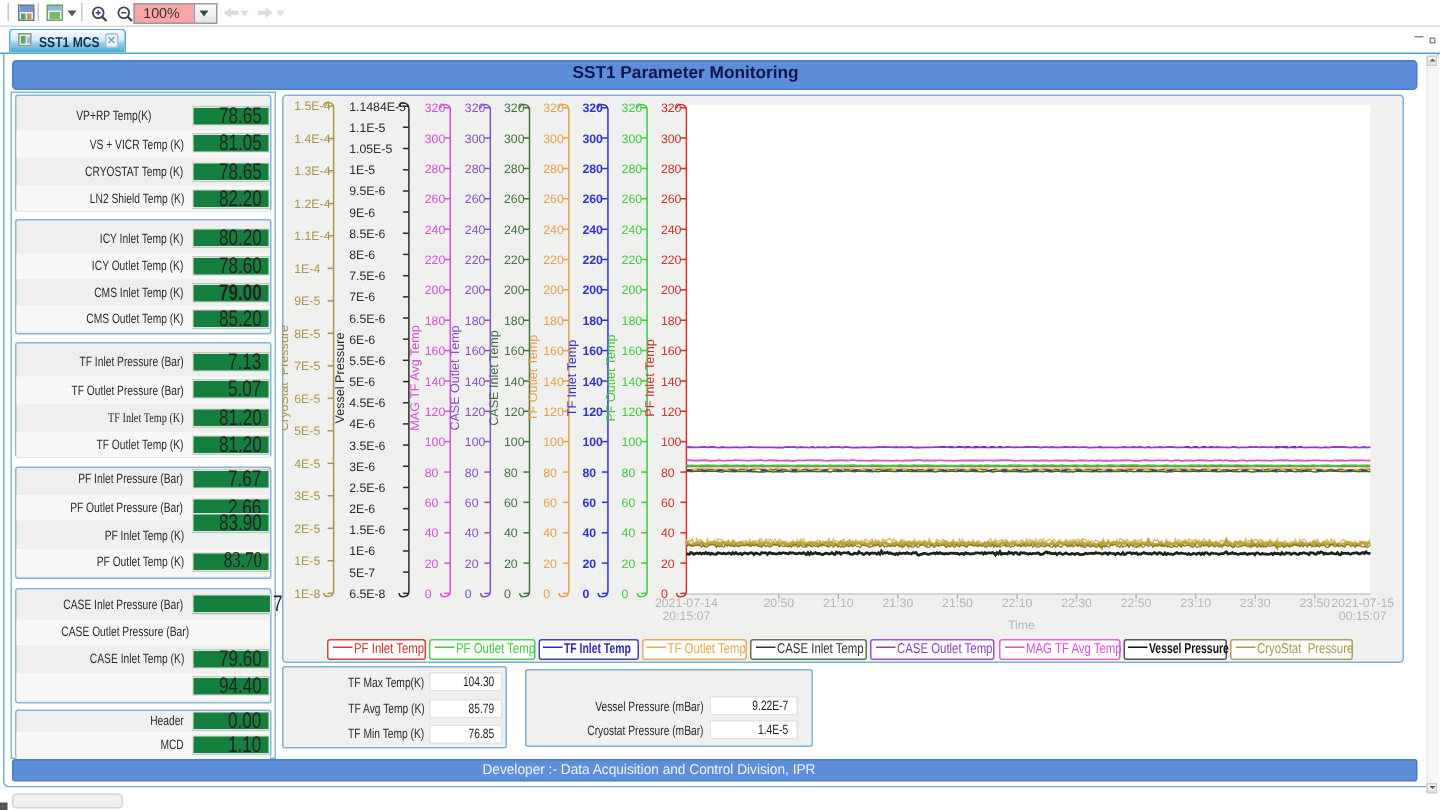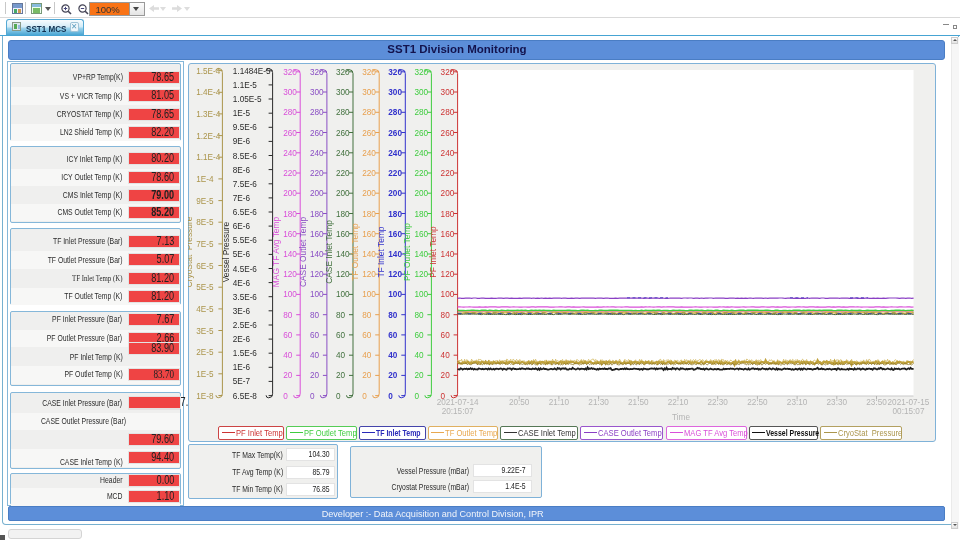--- a/index.html
+++ b/index.html
@@ -1,19 +1,19 @@
 <!DOCTYPE html>
 <html><head><meta charset="utf-8"><style>
 * { margin:0; padding:0; box-sizing:border-box; }
 html,body { width:960px; height:540px; font-family:"Liberation Sans",sans-serif; background:#fff; position:relative; overflow:hidden; }
 .abs { position:absolute; }
 .cnd { display:inline-block; transform:scaleX(0.76); transform-origin:100% 50%; }
 .gbox { position:absolute; left:9.5px; width:171.5px; background:#efefee; border:1px solid #85b7d9; border-radius:2px; }
 .plab { position:absolute; left:14px; width:108.5px; font-size:9px; color:#2b2b2b; text-align:right; white-space:nowrap; }
-.pval { position:absolute; left:128.4px; width:51.4px; height:13px; background:#ef4444; border:1px solid #e3e3e3; font-size:12px; color:#222; text-align:right; padding-right:4.5px; line-height:11.5px; white-space:nowrap; }
+.pval { position:absolute; left:128.4px; width:51.4px; height:13px; background:#15803d; border:1px solid #e3e3e3; font-size:15px; color:#222; text-align:right; padding-right:4.5px; line-height:11.5px; white-space:nowrap; }
 .slab { position:absolute; font-size:9px; color:#2b2b2b; text-align:right; white-space:nowrap; }
 .sval { position:absolute; height:13px; background:#fff; border:1px solid #e3e3e3; font-size:9px; color:#222; text-align:right; line-height:11.5px; white-space:nowrap; }
 </style></head>
 <body>
 
 <div class="abs" style="left:0;top:0;width:960px;height:17.5px;background:#fff;border-bottom:1px solid #d9d9d9;"></div>
 <div class="abs" style="left:4.5px;top:2px;width:1px;height:12px;background:#c8c8c8;"></div>
 <div class="abs" style="left:11.5px;top:3px;width:11px;height:11px;border:1px solid #667799;background:#eef;overflow:hidden;">
   <div style="position:absolute;left:0;top:0;width:9px;height:4px;background:#7799cc;"></div>
   <div style="position:absolute;left:1px;top:5px;width:3px;height:4px;background:#44aa66;"></div>
@@ -30,21 +30,21 @@
  <circle cx="5.5" cy="5.5" r="3.6" fill="none" stroke="#445" stroke-width="1.2"></circle>
  <line x1="8.2" y1="8.2" x2="11" y2="11" stroke="#445" stroke-width="1.6"></line>
  <line x1="3.8" y1="5.5" x2="7.2" y2="5.5" stroke="#447" stroke-width="1"></line>
  <line x1="5.5" y1="3.8" x2="5.5" y2="7.2" stroke="#447" stroke-width="1"></line>
 </svg>
 <svg class="abs" style="left:77px;top:2.5px;" width="13" height="13" viewBox="0 0 13 13">
  <circle cx="5.5" cy="5.5" r="3.6" fill="none" stroke="#445" stroke-width="1.2"></circle>
  <line x1="8.2" y1="8.2" x2="11" y2="11" stroke="#445" stroke-width="1.6"></line>
  <line x1="3.8" y1="5.5" x2="7.2" y2="5.5" stroke="#447" stroke-width="1"></line>
 </svg>
-<div class="abs" style="left:88.5px;top:1.5px;width:40.5px;height:14.5px;background:#f97316;border:1px solid #999;border-right:none;font-size:9.5px;color:#333;line-height:13px;padding-left:6px;">100%</div>
+<div class="abs" style="left:88.5px;top:1.5px;width:40.5px;height:14.5px;background:#fca5a5;border:1px solid #999;border-right:none;font-size:9.5px;color:#333;line-height:13px;padding-left:6px;">100%</div>
 <div class="abs" style="left:129px;top:1.5px;width:15.5px;height:14.5px;background:linear-gradient(#fcfcfc,#e4e4e4);border:1px solid #999;"></div>
 <div class="abs" style="left:133.3px;top:7px;width:0;height:0;border-left:3.2px solid transparent;border-right:3.2px solid transparent;border-top:4px solid #444;"></div>
 <svg class="abs" style="left:148px;top:4px;" width="12" height="9" viewBox="0 0 12 9">
  <path d="M 1 4.5 L 6 1 L 6 3.2 L 11 3.2 L 11 5.8 L 6 5.8 L 6 8 Z" fill="#dcdcdc"></path>
 </svg>
 <div class="abs" style="left:159.5px;top:7px;width:0;height:0;border-left:3px solid transparent;border-right:3px solid transparent;border-top:4px solid #ddd;"></div>
 <svg class="abs" style="left:171px;top:4px;" width="12" height="9" viewBox="0 0 12 9">
  <path d="M 11 4.5 L 6 1 L 6 3.2 L 1 3.2 L 1 5.8 L 6 5.8 L 6 8 Z" fill="#dcdcdc"></path>
 </svg>
 <div class="abs" style="left:183.5px;top:7px;width:0;height:0;border-left:3px solid transparent;border-right:3px solid transparent;border-top:4px solid #ddd;"></div>
@@ -57,45 +57,45 @@
   </div>
 <div class="abs" style="left:25.5px;top:23px;font-size:9.5px;font-weight:bold;color:#10304f;white-space:nowrap;"><span style="display:inline-block;transform:scaleX(0.85);transform-origin:0 50%;">SST1 MCS</span></div>
 <div class="abs" style="left:69.5px;top:22px;width:9.5px;height:9.5px;border:1px solid #9fc4d8;border-radius:2px;background:#eef6fa;font-size:7.5px;line-height:8.5px;text-align:center;color:#5599bb;">✕</div>
 <div class="abs" style="left:943px;top:23.5px;width:6px;height:1.5px;background:#888;"></div>
 <div class="abs" style="left:952.5px;top:24.5px;width:4.5px;height:4.5px;border:1px solid #888;border-top:1.5px solid #888;"></div>
 <div class="abs" style="left:0;top:34.5px;width:960px;height:1.3px;background:#46a4d3;"></div>
 
 <div class="abs" style="left:2px;top:35.8px;width:956.5px;height:489px;border-left:1px solid #76b0cf;border-right:1px solid #76b0cf;border-bottom:1px solid #76b0cf;border-radius:0 0 4px 4px;"></div>
 
 <div class="abs" style="left:8px;top:40px;width:936.5px;height:19.5px;background:#5c8ed9;border:1px solid #4a7dc4;border-radius:3px;"></div>
-<div class="abs" style="left:8px;top:43px;width:898px;text-align:center;font-size:11.5px;font-weight:bold;color:#13134d;">SST1 Division Monitoring</div>
+<div class="abs" style="left:8px;top:43px;width:898px;text-align:center;font-size:11.5px;font-weight:bold;color:#13134d;">SST1 Parameter Monitoring</div>
 
 <div class="abs" style="left:6.5px;top:61px;width:177.5px;height:445px;border:1px solid #85b7d9;background:#fff;"></div>
 <div class="gbox" style="top:63.3px;height:78.2px;"></div>
 <div style="position:absolute;left:10.5px;width:169.5px;top:87.4px;height:17.5px;background:#f7f7f6;"></div>
 <div style="position:absolute;left:10.5px;width:169.5px;top:123.8px;height:17.5px;background:#f7f7f6;"></div>
-<div class="plab" style="top:72.1px;"><span class="cnd">VP+RP Temp(K)</span></div>
+<div class="plab" style="top:72.1px;text-align:center;"><span class="cnd">VP+RP Temp(K)</span></div>
 <div class="pval" style="top:71.0px;"><span class="cnd">78.65</span></div>
 <div class="plab" style="top:90.5px;"><span class="cnd">VS + VICR Temp (K)</span></div>
 <div class="pval" style="top:89.4px;"><span class="cnd">81.05</span></div>
 <div class="plab" style="top:108.7px;"><span class="cnd">CRYOSTAT Temp (K)</span></div>
 <div class="pval" style="top:107.6px;"><span class="cnd">78.65</span></div>
 <div class="plab" style="top:126.9px;"><span class="cnd">LN2 Shield Temp (K)</span></div>
 <div class="pval" style="top:125.8px;"><span class="cnd">82.20</span></div>
 <div class="gbox" style="top:145.7px;height:77.3px;"></div>
 <div style="position:absolute;left:10.5px;width:169.5px;top:168.7px;height:17.5px;background:#f7f7f6;"></div>
 <div style="position:absolute;left:10.5px;width:169.5px;top:203.7px;height:17.5px;background:#f7f7f6;"></div>
 <div class="plab" style="top:153.5px;"><span class="cnd">ICY Inlet Temp (K)</span></div>
 <div class="pval" style="top:152.4px;"><span class="cnd">80.20</span></div>
 <div class="plab" style="top:171.8px;"><span class="cnd">ICY Outlet Temp (K)</span></div>
 <div class="pval" style="top:170.7px;"><span class="cnd">78.60</span></div>
 <div class="plab" style="top:190.1px;"><span class="cnd">CMS Inlet Temp (K)</span></div>
 <div class="pval" style="top:189.0px;font-weight:bold;"><span class="cnd">79.00</span></div>
 <div class="plab" style="top:206.8px;"><span class="cnd">CMS Outlet Temp (K)</span></div>
-<div class="pval" style="top:205.7px;font-weight:bold;"><span class="cnd">85.20</span></div>
+<div class="pval" style="top:205.7px;"><span class="cnd">85.20</span></div>
 <div class="gbox" style="top:227.8px;height:77.7px;"></div>
 <div style="position:absolute;left:10.5px;width:169.5px;top:251.4px;height:17.5px;background:#f7f7f6;"></div>
 <div style="position:absolute;left:10.5px;width:169.5px;top:287.5px;height:17.5px;background:#f7f7f6;"></div>
 <div class="plab" style="top:236.2px;"><span class="cnd">TF Inlet Pressure (Bar)</span></div>
 <div class="pval" style="top:235.1px;"><span class="cnd">7.13</span></div>
 <div class="plab" style="top:254.5px;"><span class="cnd">TF Outlet Pressure (Bar)</span></div>
 <div class="pval" style="top:253.4px;"><span class="cnd">5.07</span></div>
 <div class="plab" style="top:272.8px;font-family:Liberation Serif, serif;"><span class="cnd">TF Inlet Temp (K)</span></div>
 <div class="pval" style="top:271.7px;"><span class="cnd">81.20</span></div>
 <div class="plab" style="top:290.6px;"><span class="cnd">TF Outlet Temp (K)</span></div>
@@ -111,21 +111,21 @@
 <div class="pval" style="top:342px;"><span class="cnd">83.90</span></div>
 <div class="plab" style="top:369.2px;"><span class="cnd">PF Outlet Temp (K)</span></div>
 <div class="pval" style="top:368.1px;font-family:Liberation Serif, serif;"><span class="cnd">83.70</span></div>
 <div class="gbox" style="top:391.9px;height:77.0px;"></div>
 <div style="position:absolute;left:10.5px;width:169.5px;top:412.5px;height:17.5px;background:#f7f7f6;"></div>
 <div style="position:absolute;left:10.5px;width:169.5px;top:449.3px;height:17.5px;background:#f7f7f6;"></div>
 <div class="plab" style="top:397.9px;"><span class="cnd">CASE Inlet Pressure (Bar)</span></div>
 <div class="pval" style="top:396.8px;"><span class="cnd">7.59</span></div>
 <div class="plab" style="top:415.6px;"><span class="cnd">CASE Outlet Pressure (Bar)</span></div>
 <div class="pval" style="top:396px;padding-left:46px;"><span class="cnd">7.51</span></div>
-<div class="plab" style="top:434.4px;margin-top:23px;"><span class="cnd">CASE Inlet Temp (K)</span></div>
+<div class="plab" style="top:434.4px;"><span class="cnd">CASE Inlet Temp (K)</span></div>
 <div class="pval" style="top:433.3px;"><span class="cnd">79.60</span></div>
 <div class="plab" style="top:475px;"><span class="cnd">CASE Outlet Temp (K)</span></div>
 <div class="pval" style="top:451.3px;"><span class="cnd">94.40</span></div>
 <div class="gbox" style="top:473.0px;height:32.2px;"></div>
 <div style="position:absolute;left:10.5px;width:169.5px;top:488.2px;height:17.5px;background:#f7f7f6;"></div>
 <div class="plab" style="top:475.1px;"><span class="cnd">Header</span></div>
 <div class="pval" style="top:474.0px;"><span class="cnd">0.00</span></div>
 <div class="plab" style="top:491.3px;"><span class="cnd">MCD</span></div>
 <div class="pval" style="top:490.2px;"><span class="cnd">1.10</span></div>
 

